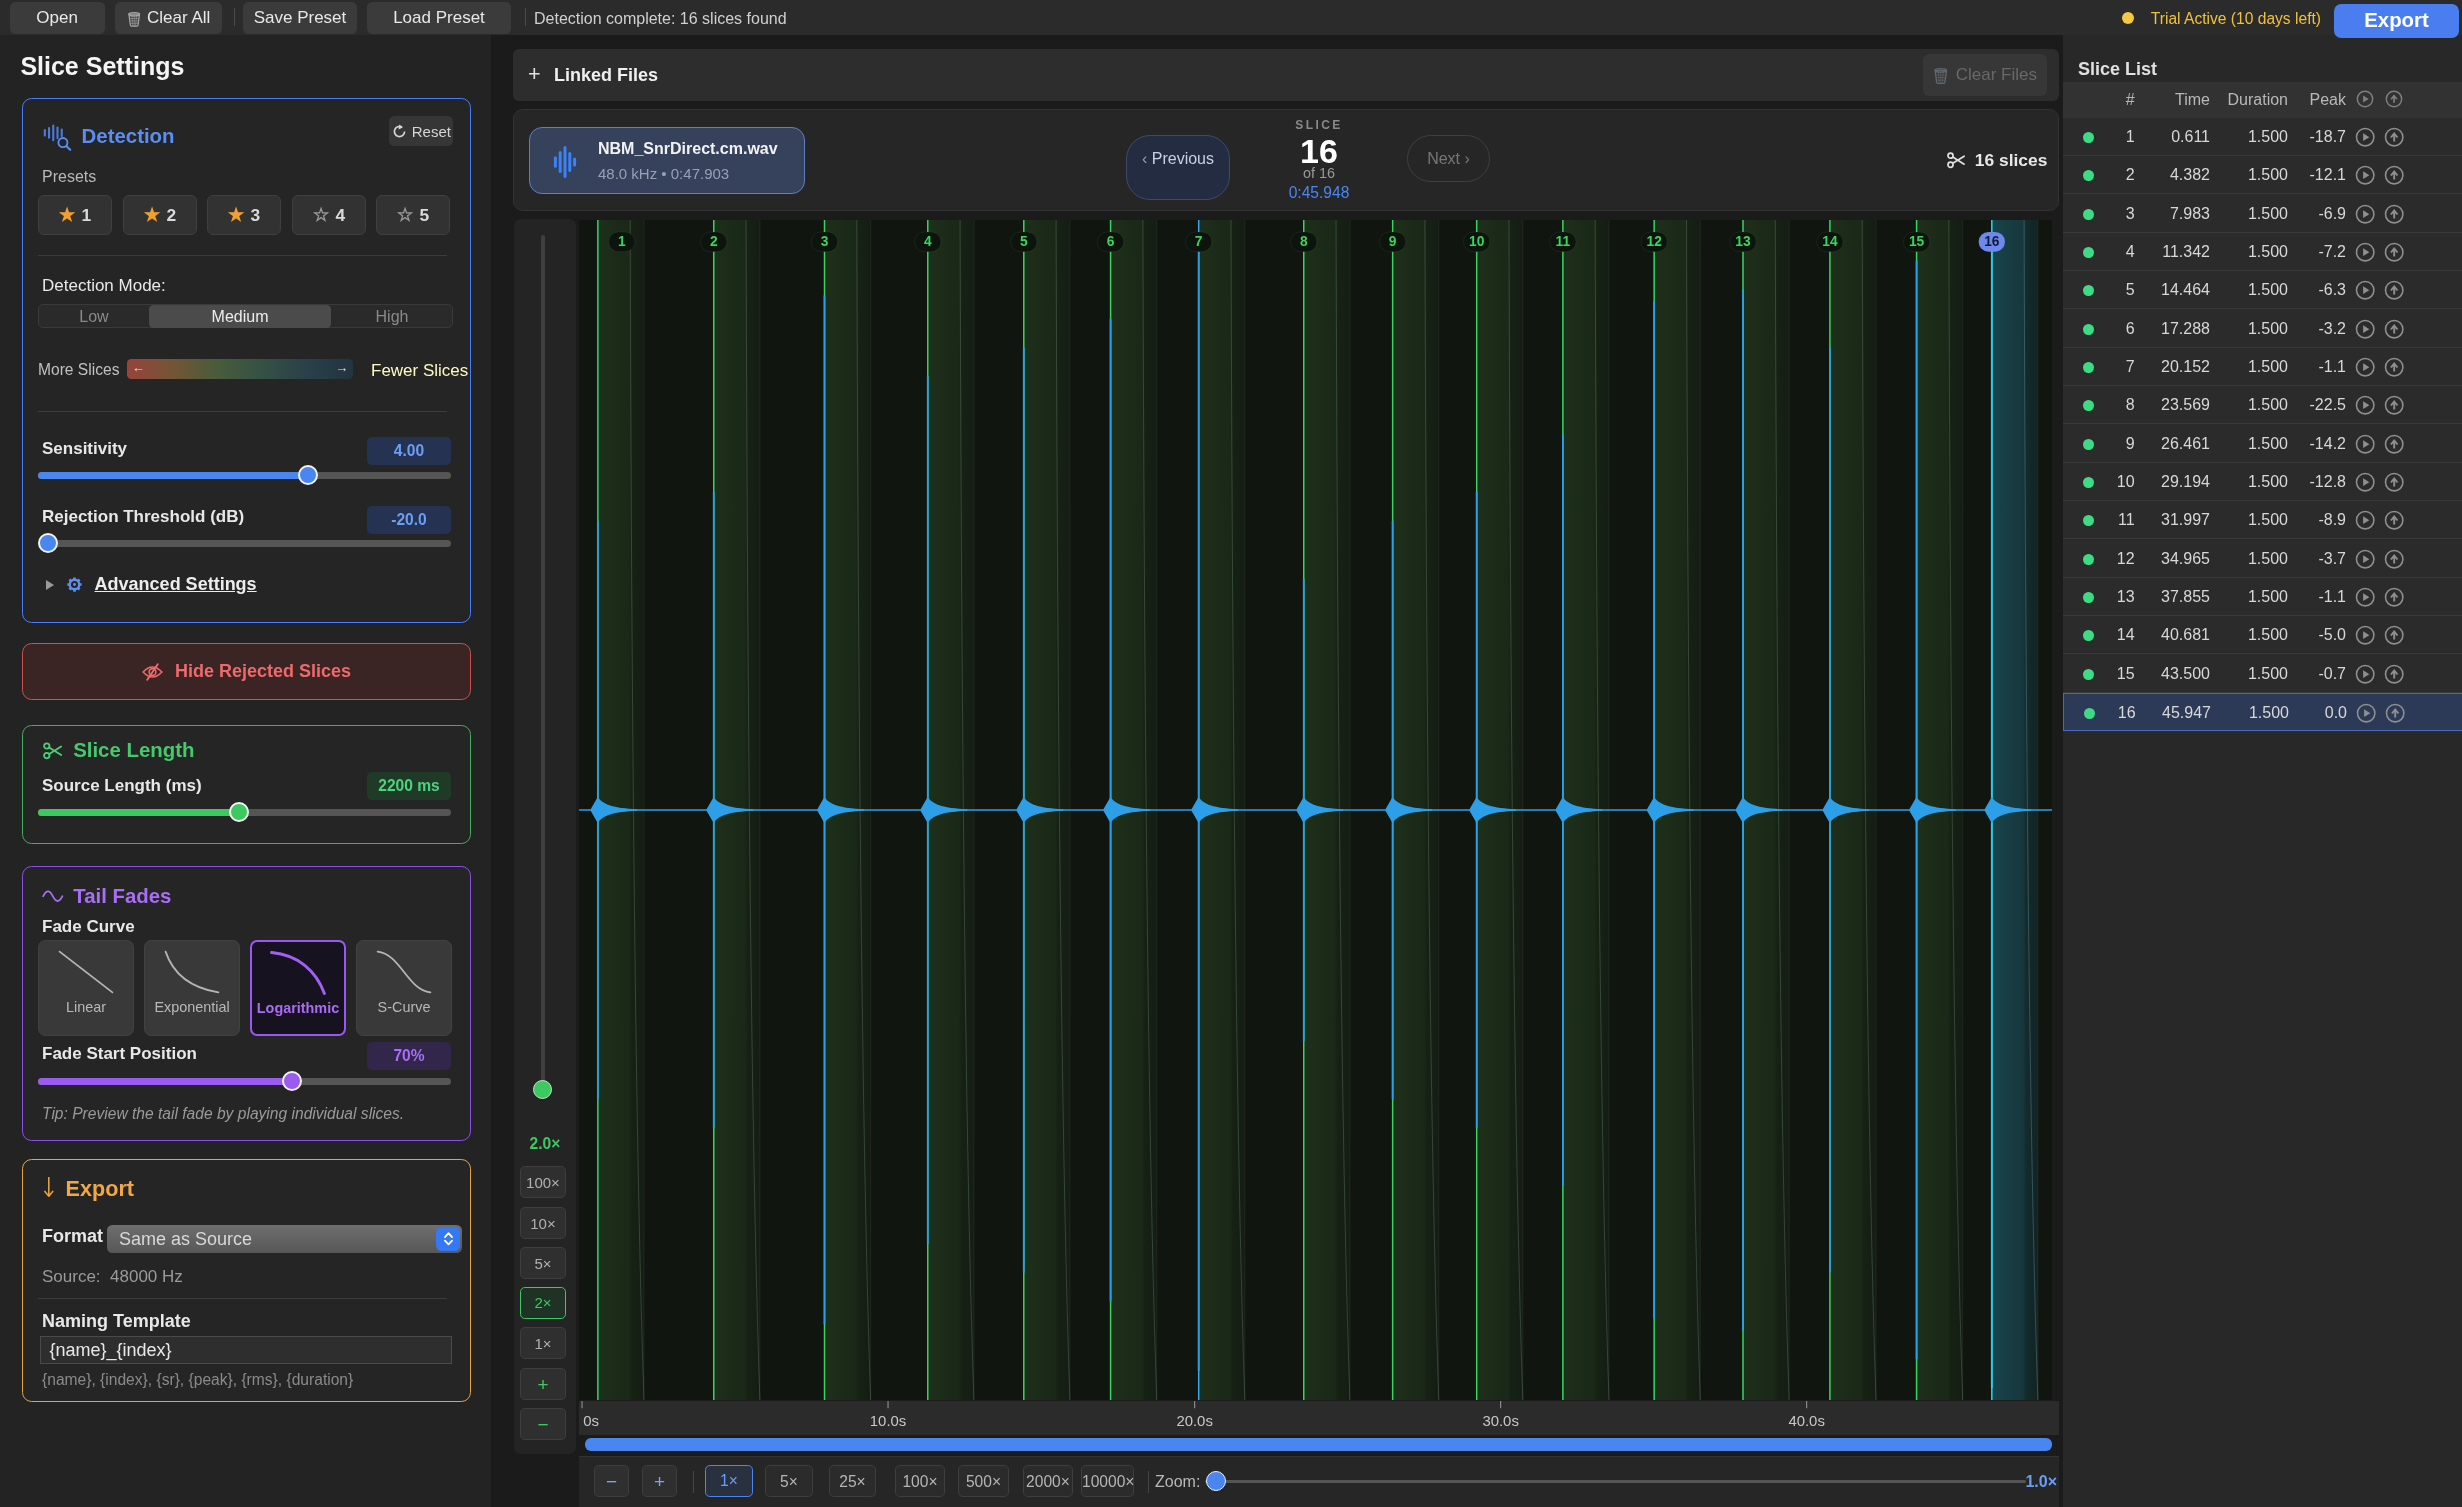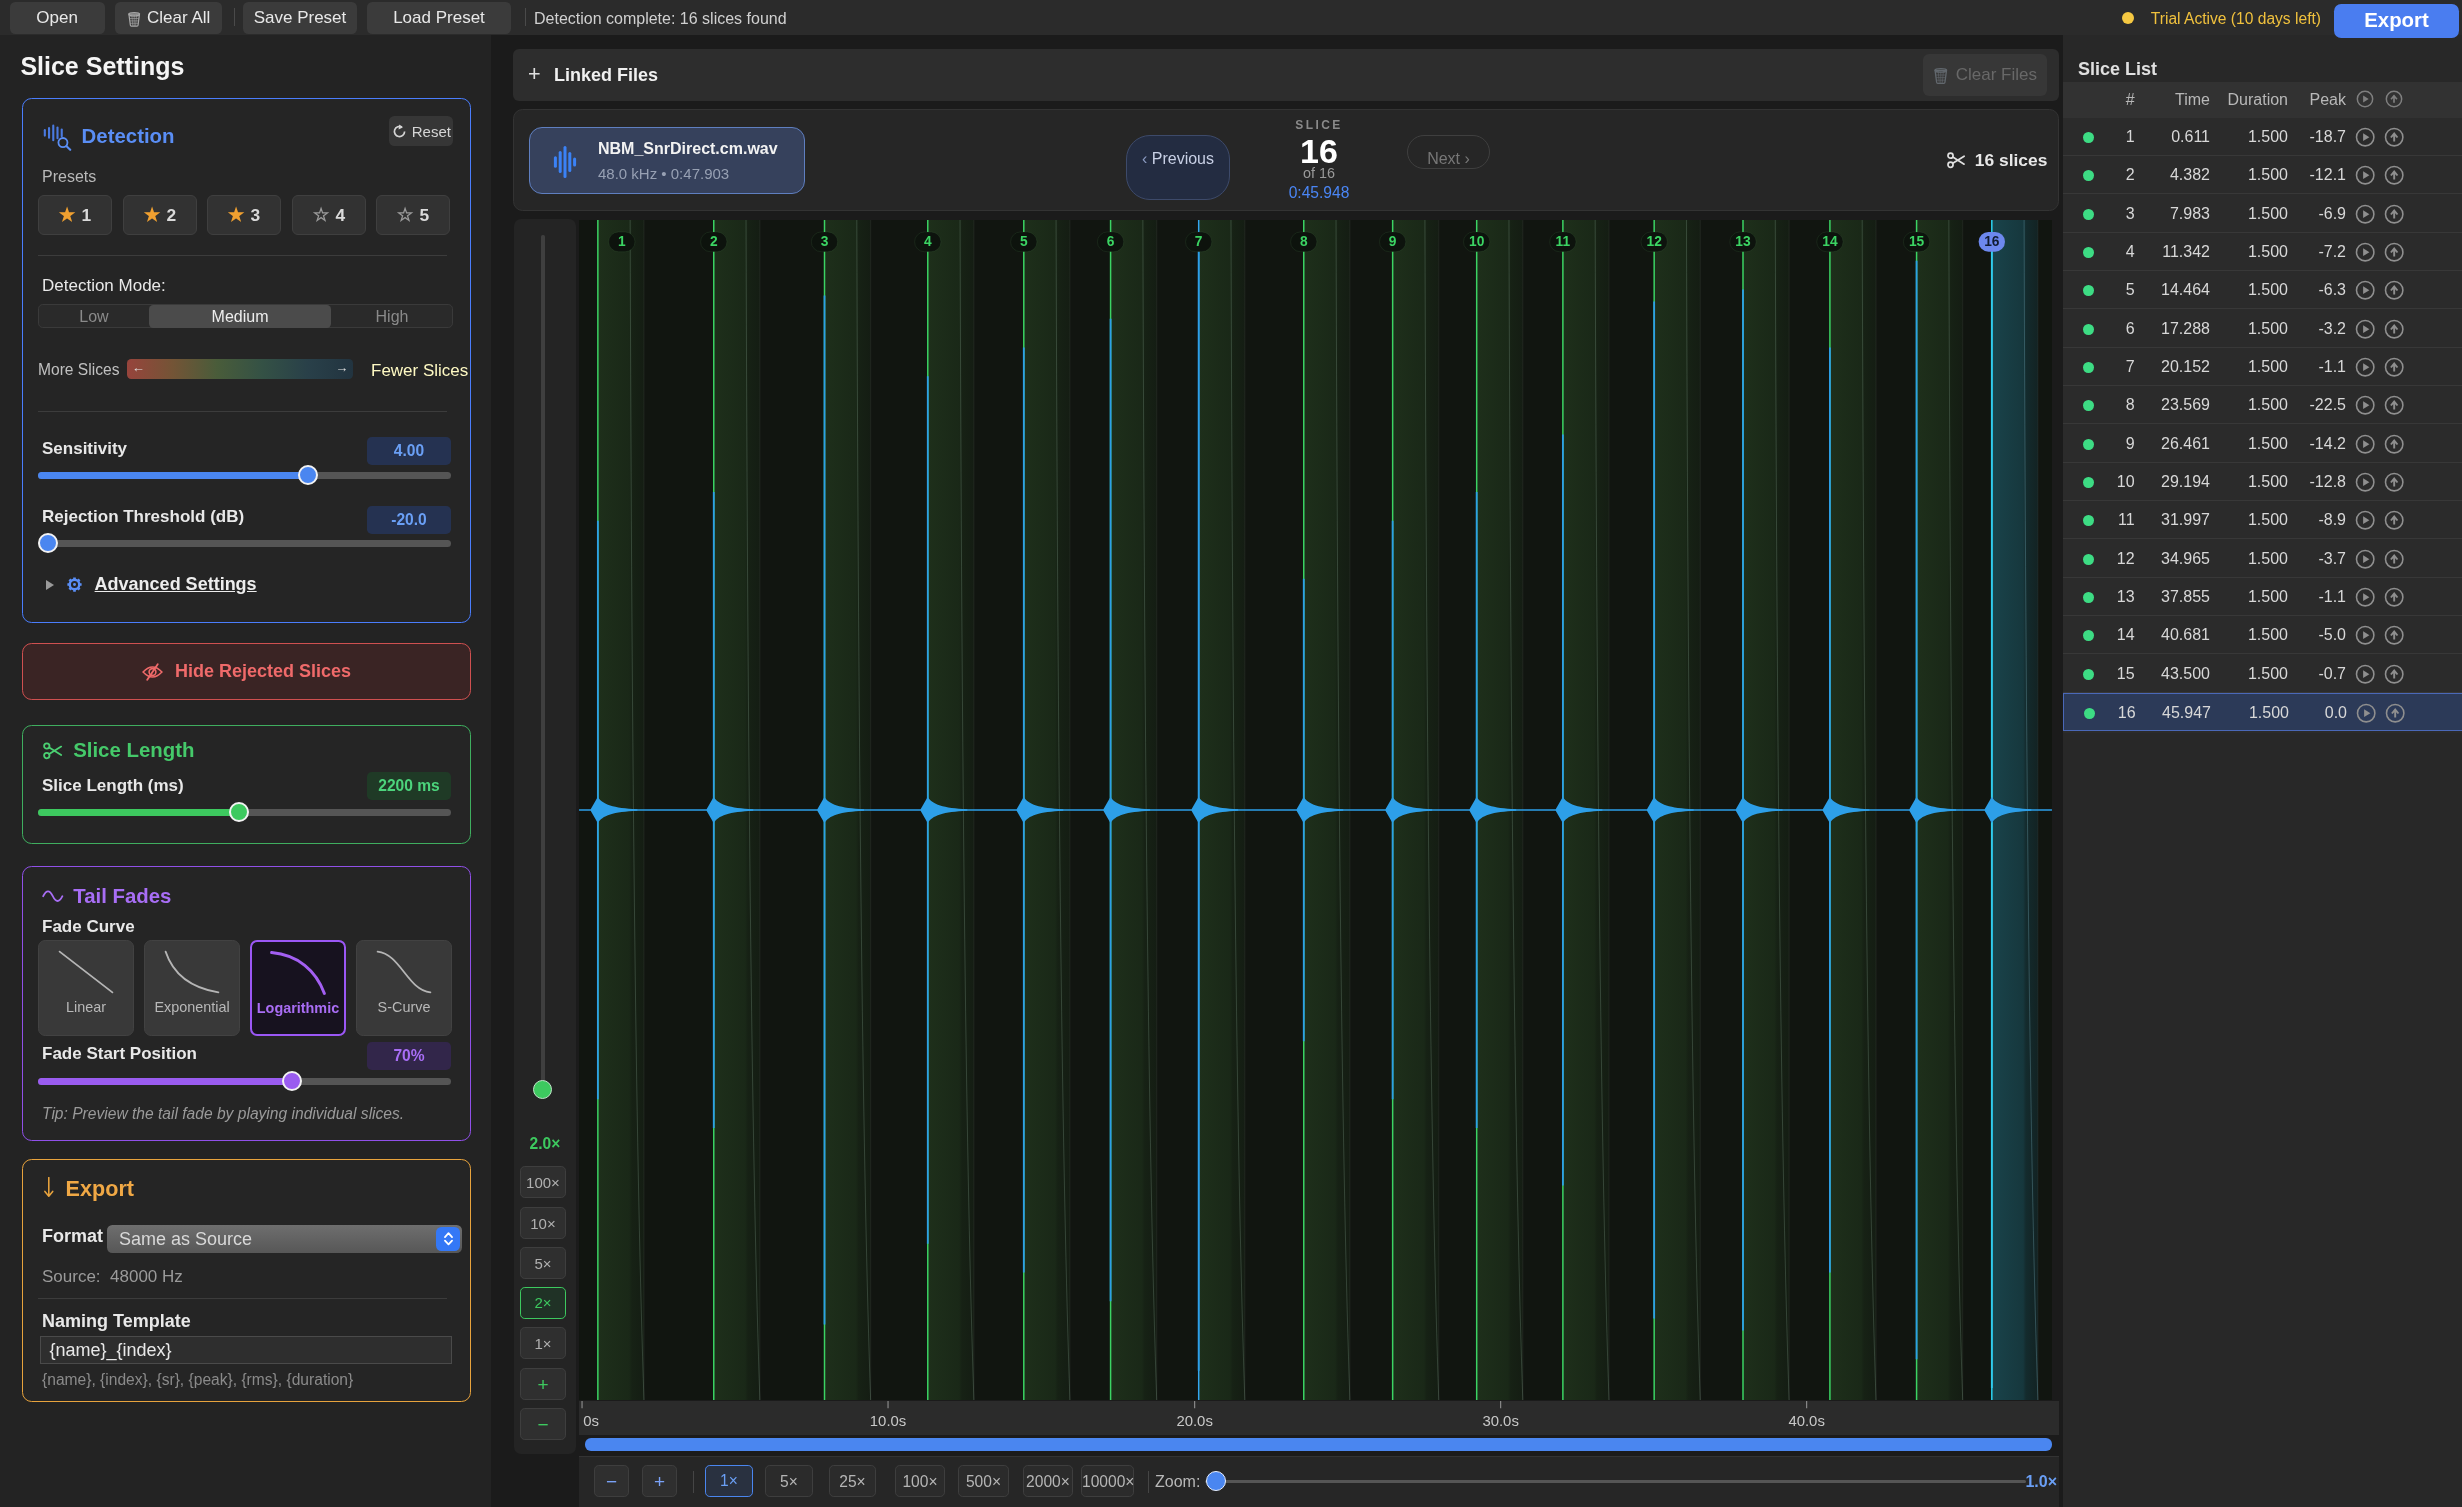--- a/index.html
+++ b/index.html
@@ -125,21 +125,21 @@
 <div class="panel" style="top:725px;height:119px;border:1.5px solid #3fae5f;"></div>
 <div class="flexc" style="left:42px;top:739px;gap:9.6px;">
     <svg width="21.6" height="21.6" viewBox="0 0 36 36">
       <circle cx="8" cy="10" r="4.5" fill="none" stroke="#4bd072" stroke-width="3"></circle>
       <circle cx="8" cy="26" r="4.5" fill="none" stroke="#4bd072" stroke-width="3"></circle>
       <line x1="12" y1="12.5" x2="32" y2="25" stroke="#4bd072" stroke-width="3" stroke-linecap="round"></line>
       <line x1="12" y1="23.5" x2="32" y2="11" stroke="#4bd072" stroke-width="3" stroke-linecap="round"></line>
     </svg>
     <span style="position:static;font-size:20.4px;font-weight:bold;color:#45c96a;">Slice Length</span>
   </div>
-<div class="lab bold" style="left:42px;top:776px;">Slice Length (ms)</div>
+<div class="lab bold" style="left:42px;top:776px;">Source Length (ms)</div>
 <div class="valbox" style="left:367px;top:772px;background:#1f3a26;color:#4cd47c;">2200 ms</div>
 <div class="track" style="left:38px;top:809px;width:413px;"></div>
 <div class="fill" style="left:38px;top:809px;width:201px;background:#3dc95f;"></div>
 <div class="thumb" style="left:229px;top:802px;background:#3dc95f;"></div>
 
 <div class="panel" style="top:866px;height:275px;border:1.5px solid #9050e8;"></div>
 <div class="flexc" style="left:42px;top:885px;gap:9.6px;">
     <svg width="21.6" height="14.4" viewBox="0 0 36 24">
       <path d="M2 12 Q 10 -4 18 12 Q 26 28 34 12" fill="none" stroke="#a86ef5" stroke-width="3" stroke-linecap="round"></path>
     </svg>
@@ -226,21 +226,21 @@
     <div style="left:68px;top:12px;font-size:16px;font-weight:bold;color:#f2f2f2;">NBM_SnrDirect.cm.wav</div>
     <div style="left:68px;top:37px;font-size:15px;color:#97a0b3;">48.0 kHz • 0:47.903</div>
   </div>
   <div style="left:612px;top:25px;width:104px;height:65px;border:1.2px solid #3d4a6a;background:#232c41;border-radius:24px;text-align:center;line-height:46px;color:#c8d0e5;font-size:16px;"><span style="position:static;color:#8a9ac0;">‹</span> Previous</div>
   <div style="left:751px;top:0;width:108px;height:102px;">
     <div style="left:0;top:8.4px;width:108px;text-align:center;font-size:12px;letter-spacing:2.4px;color:#8a8a8a;font-weight:bold;">SLICE</div>
     <div style="left:0;top:21.6px;width:108px;text-align:center;font-size:34px;font-weight:bold;color:#fff;">16</div>
     <div style="left:0;top:55px;width:108px;text-align:center;font-size:14.4px;color:#9a9a9a;">of 16</div>
     <div style="left:0;top:74px;width:108px;text-align:center;font-size:15.6px;color:#4a86f5;">0:45.948</div>
   </div>
-  <div style="left:893px;top:25px;width:83px;height:34px;border:1.2px solid #3f3f3f;border-radius:24px;text-align:center;line-height:46px;color:#777;font-size:16px;">Next ›</div>
+  <div style="left:893px;top:25px;width:83px;height:47px;border:1.2px solid #3f3f3f;border-radius:24px;text-align:center;line-height:46px;color:#777;font-size:16px;">Next ›</div>
   <div class="flexc" style="left:1432px;top:40px;gap:8.4px;">
       <svg width="20.4" height="20.4" viewBox="0 0 36 36">
         <circle cx="8" cy="10" r="4.5" fill="none" stroke="#e0e0e0" stroke-width="3"></circle>
         <circle cx="8" cy="26" r="4.5" fill="none" stroke="#e0e0e0" stroke-width="3"></circle>
         <line x1="12" y1="12.5" x2="32" y2="25" stroke="#e0e0e0" stroke-width="3" stroke-linecap="round"></line>
         <line x1="12" y1="23.5" x2="32" y2="11" stroke="#e0e0e0" stroke-width="3" stroke-linecap="round"></line>
       </svg>
       <span style="position:static;font-size:17.4px;font-weight:bold;color:#e8e8e8;">16 slices</span>
     </div>
 </div>

